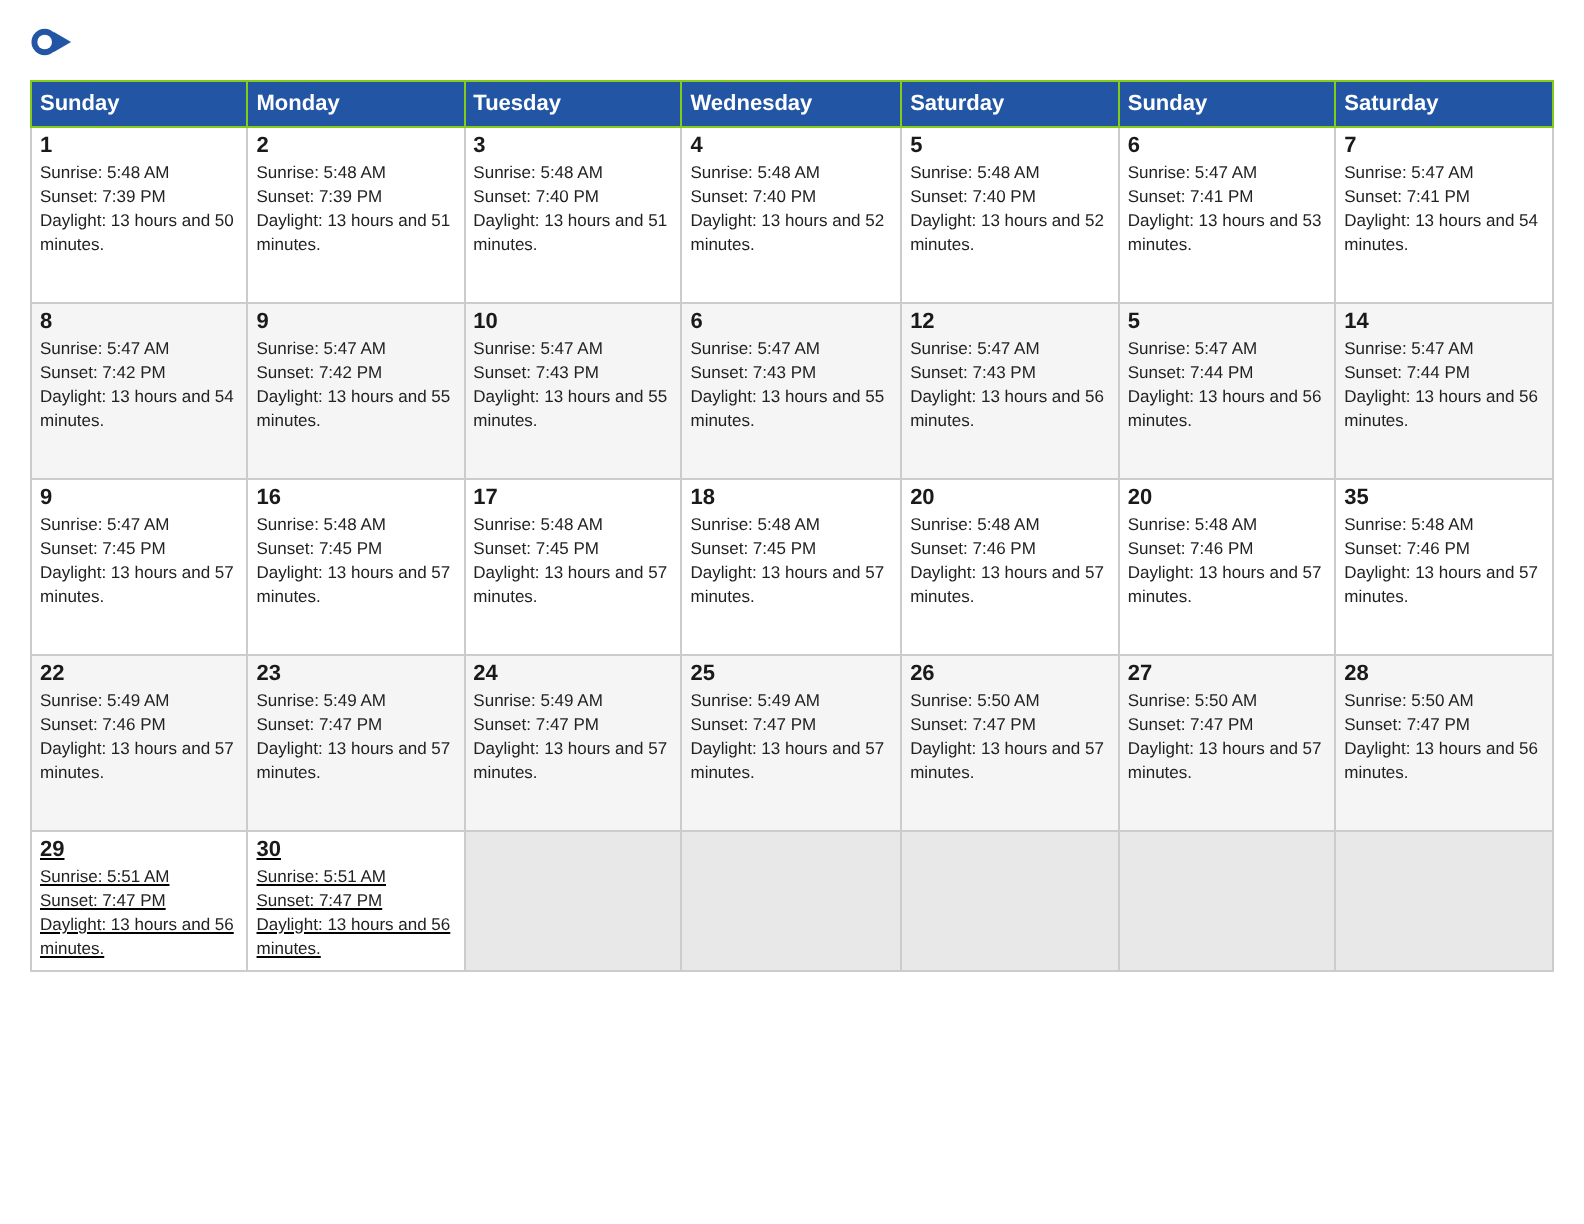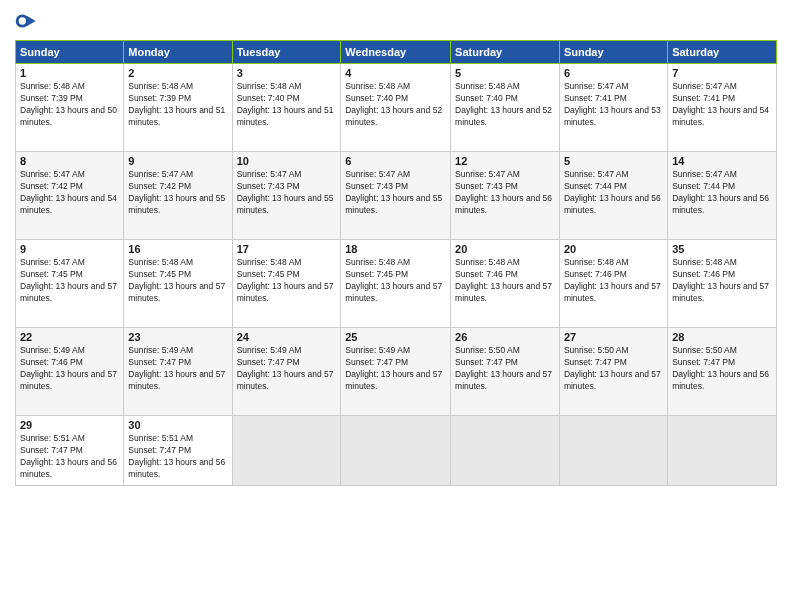--- a/index.html
+++ b/index.html
@@ -87,20 +87,21 @@
     .day-info {
       font-size: 8.5px;
       color: #222;
       line-height: 1.4;
     }
     .empty-cell {
       background: #e8e8e8 !important;
     }
     .last-row td {
       height: 70px;
+      text-decoration: underline;
     }
   </style>
 </head>
 <body>
 
 <div class="container">
   <div class="header">
     <div class="logo">
       <svg class="logo-icon" viewBox="0 0 30 30">
         <circle cx="10" cy="15" r="9" fill="#2255a4"></circle>

